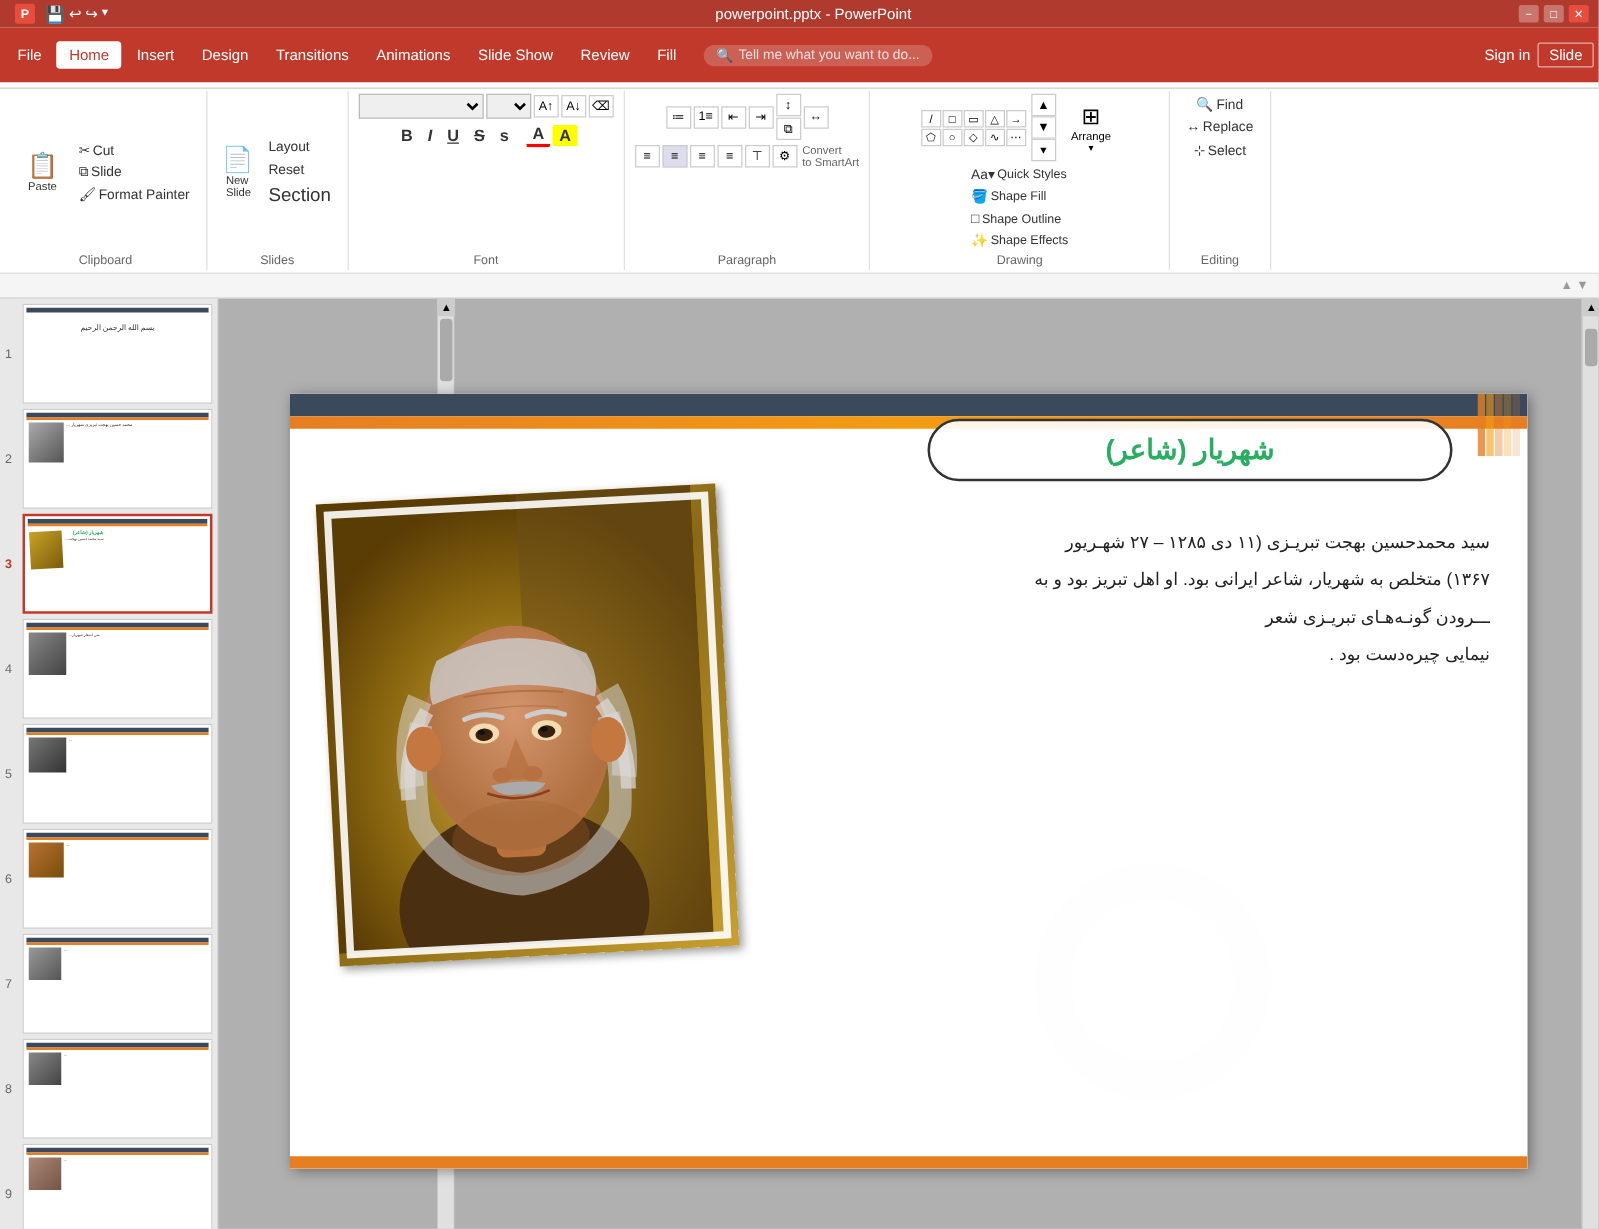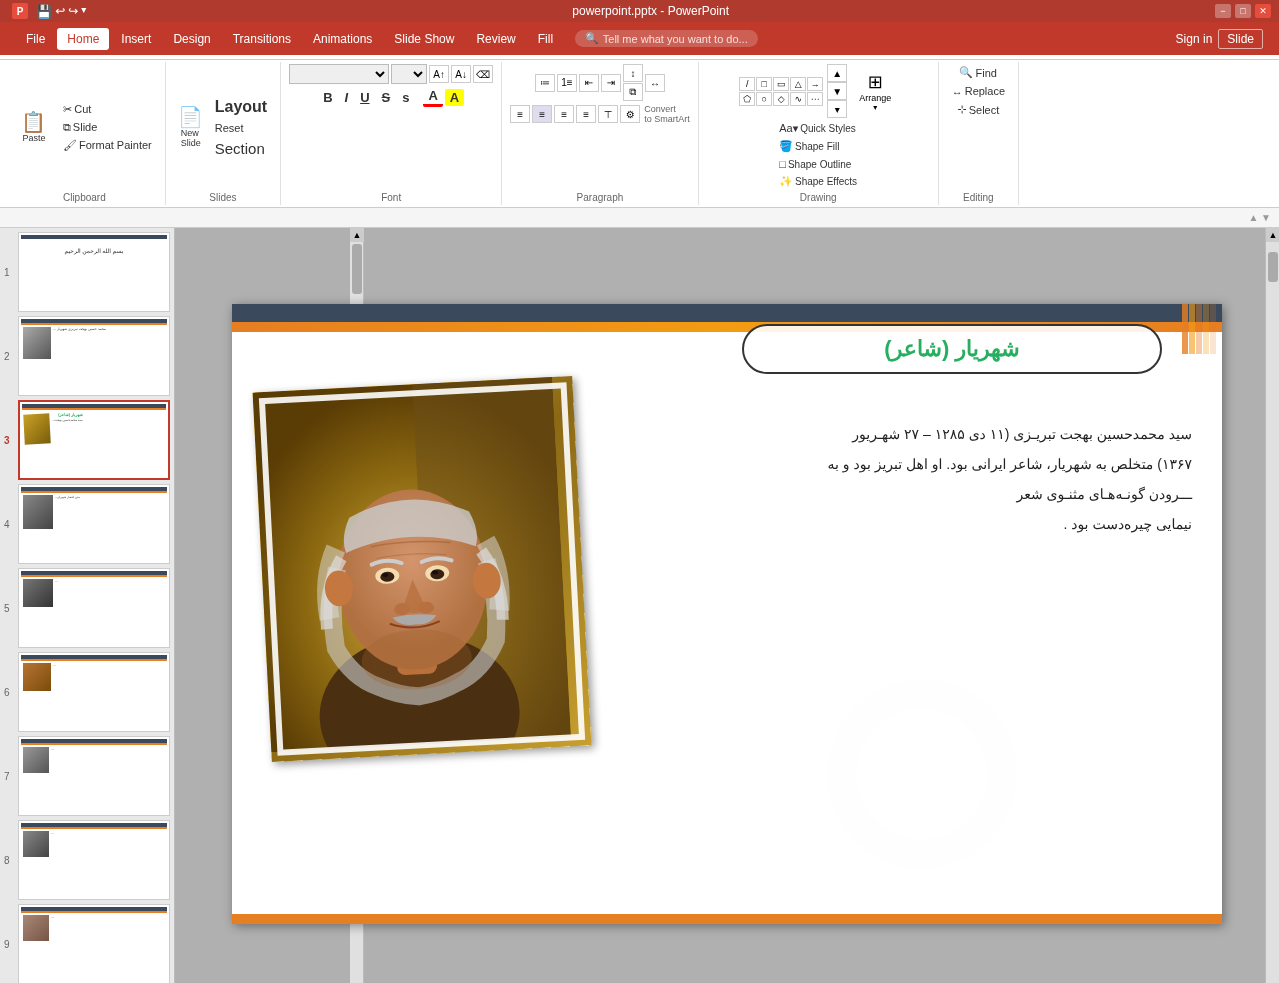--- a/index.html
+++ b/index.html
@@ -8,21 +8,21 @@
     
     #title-bar {
       height: 22px; background: #b03a2e; display: flex; align-items: center; justify-content: space-between; padding: 0 8px;
     }
     #title-bar .title-text { color: white; font-size: 12px; flex: 1; text-align: center; }
     #title-bar .win-controls { display: flex; gap: 4px; }
     #title-bar .win-btn { width: 16px; height: 14px; background: rgba(255,255,255,0.3); border-radius: 2px; font-size: 9px; color: white; display: flex; align-items: center; justify-content: center; cursor: pointer; }
 
     
     #menu-bar {
-      height: 33px; background: #c0392b; display: flex; align-items: center; padding: 0 16px; gap: 2px;
+      height: 44px; background: #c0392b; display: flex; align-items: center; padding: 0 4px; gap: 2px;
     }
     .menu-item { color: white; font-size: 12px; padding: 4px 10px; border-radius: 3px; cursor: pointer; white-space: nowrap; }
     .menu-item.active { background: white; color: #c0392b; }
 
     
     #ribbon {
       background: #fff; border-bottom: 1px solid #ccc; padding: 4px 0 0 0; min-height: 90px;
     }
 
     #ribbon-content {
@@ -86,21 +86,21 @@
     .slide-title-text { color: #27ae60; font-size: 22px; font-weight: bold; font-family: Arial; direction: rtl; }
 
     .slide-portrait {
       position: absolute; left: 30px; top: 80px; width: 320px; height: 370px;
       background: linear-gradient(135deg, #d4a843, #8B6914, #c8a030);
       transform: rotate(-3deg); box-shadow: 3px 3px 8px rgba(0,0,0,0.4);
       display: flex; align-items: center; justify-content: center; overflow: hidden;
     }
 
     .slide-text-area {
-      position: absolute; right: 30px; top: 116px; width: 540px; text-align: right; direction: rtl;
+      position: absolute; right: 30px; top: 104px; width: 540px; text-align: right; direction: rtl;
     }
     .slide-para { font-size: 14px; color: #222; line-height: 2.0; font-family: Arial, 'Times New Roman'; direction: rtl; margin-bottom: 2px; }
 
     .slide-bg-watermark {
       position: absolute; bottom: 50px; right: 200px; width: 200px; height: 200px;
       opacity: 0.07; font-size: 120px; color: #666; display: flex; align-items: center; justify-content: center;
     }
 
     .slide-bottom-orange {
       position: absolute; bottom: 0; left: 0; width: 100%; height: 10px; background: #e67e22;
@@ -199,21 +199,21 @@
     <div class="ribbon-group">
       <div class="ribbon-group-content">
         <div style="display:flex;flex-direction:column;align-items:center;">
           <div class="r-btn">
             <div class="r-icon">📄</div>
             <div class="r-label">New<br>Slide</div>
           </div>
         </div>
         <div style="display:flex;flex-direction:column;gap:2px;">
           <div class="r-btn-small">
-              <span style="font-size:16px;font-weight:bold;">Layout</span>
+              <span style="font-size:11px;">Layout</span>
             </div>
           <div class="r-btn-small">
               <span style="font-size:11px;">Reset</span>
             </div>
           <div class="r-btn-small">
               <span style="font-size:15px;">Section</span>
             </div>
         </div>
       </div>
       <div class="ribbon-group-label">Slides</div>
@@ -571,21 +571,21 @@
 
       <div class="slide-bg-watermark">
         <svg width="200" height="200" viewBox="0 0 200 200" opacity="0.08">
           <ellipse cx="100" cy="100" rx="80" ry="80" fill="none" stroke="#888" stroke-width="30"></ellipse>
         </svg>
       </div>
 
       <div class="slide-text-area">
         <p class="slide-para">سید محمدحسین بهجت تبریـزی (۱۱ دی ۱۲۸۵ – ۲۷ شهـریور</p>
         <p class="slide-para">۱۳۶۷) متخلص به شهریار، شاعر ایرانی بود. او اهل تبریز بود و به</p>
-        <p class="slide-para">ـــرودن گونـه‌هـای مثنـوی شعر</p>
+        <p class="slide-para">ـــرودن گونـه‌هـای تبریـزی شعر</p>
         <p class="slide-para">نیمایی چیره‌دست بود .</p>
       </div>
 
       <div class="slide-bottom-orange"></div>
     </div>
 
     <div style="position:absolute;right:0;top:0;bottom:0;width:14px;background:#e0e0e0;border-left:1px solid #bbb;display:flex;flex-direction:column;">
       <div style="width:14px;height:14px;background:#ccc;display:flex;align-items:center;justify-content:center;font-size:9px;cursor:pointer;">▲</div>
       <div style="flex:1;position:relative;">
         <div style="width:10px;height:30px;background:#aaa;border-radius:3px;margin:10px auto 0;"></div>

